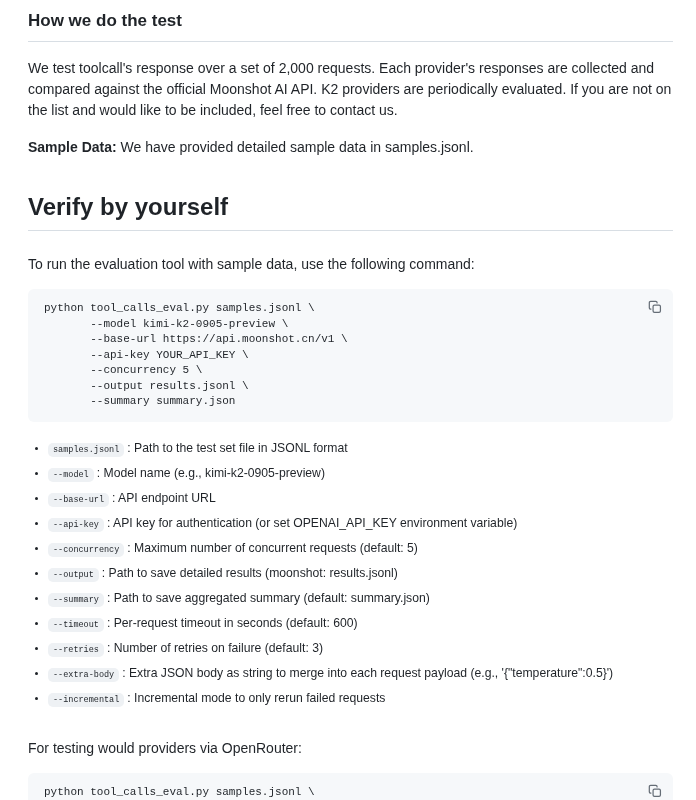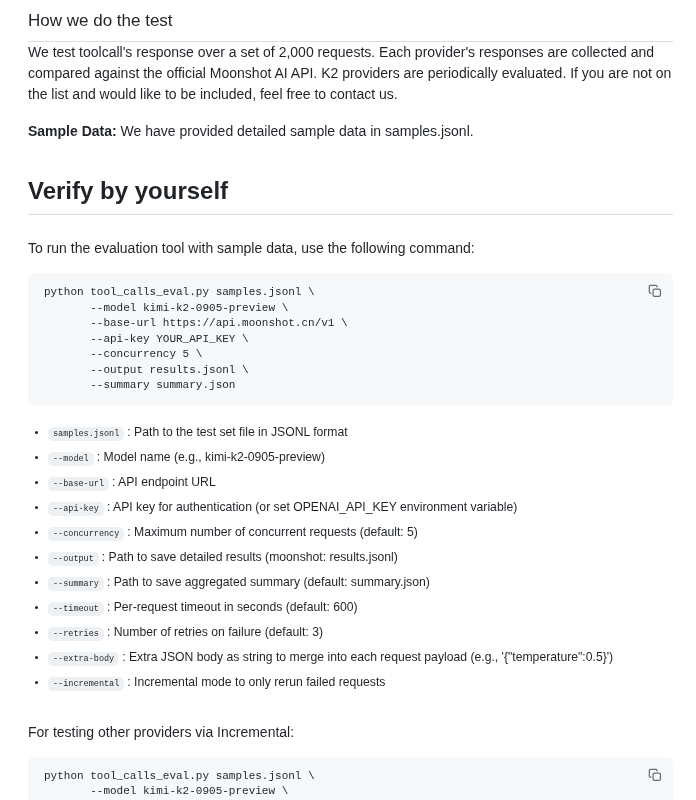--- a/index.html
+++ b/index.html
@@ -7,24 +7,25 @@
   body {
     width: 696px;
     min-height: 800px;
     font-family: "Liberation Sans", "DejaVu Sans", sans-serif;
     color: var(--text, #1f2328);
     padding: 10px 23px 20px 28px;
     -webkit-font-smoothing: antialiased;
   }
   .h-how {
     font-size: 17px;
-    font-weight: 400;
+    font-weight: 700;
     line-height: 1.3;
     padding-bottom: 9px;
     border-bottom: 1px solid var(--rule, #d8dee4);
+    margin-bottom: 16px;
   }
   .h-verify {
     font-size: 24px;
     font-weight: 600;
     line-height: 1.3;
     margin-top: 24px;
     padding-bottom: 8px;
     border-bottom: 1px solid var(--rule, #d8dee4);
     margin-bottom: 16px;
   }
@@ -126,21 +127,21 @@
     <li><code class="chip">--api-key</code><span class="flag-desc">: API key for authentication (or set OPENAI_API_KEY environment variable)</span></li>
     <li><code class="chip">--concurrency</code><span class="flag-desc">: Maximum number of concurrent requests (default: 5)</span></li>
     <li><code class="chip">--output</code><span class="flag-desc">: Path to save detailed results (moonshot: results.jsonl)</span></li>
     <li><code class="chip">--summary</code><span class="flag-desc">: Path to save aggregated summary (default: summary.json)</span></li>
     <li><code class="chip">--timeout</code><span class="flag-desc">: Per-request timeout in seconds (default: 600)</span></li>
     <li><code class="chip">--retries</code><span class="flag-desc">: Number of retries on failure (default: 3)</span></li>
     <li><code class="chip">--extra-body</code><span class="flag-desc">: Extra JSON body as string to merge into each request payload (e.g., '{"temperature":0.5}')</span></li>
     <li><code class="chip">--incremental</code><span class="flag-desc">: Incremental mode to only rerun failed requests</span></li>
   </ul>
 
-  <p class="body-text pre-code">For testing other providers via Incremental:</p>
+  <p class="body-text pre-code">For testing would providers via OpenRouter:</p>
 
   <div class="codeblock">
     <pre>python tool_calls_eval.py samples.jsonl \
        --model kimi-k2-0905-preview \
        --base-url https://openrouter.ai/api/v1 \
        --api-key YOUR_OPENROUTER_API_KEY \
        --concurrency 5 \
        --extra-body '{"provider": {"only": ["YOUR_DESIGNATED_PROVIDER"]}}'</pre>
     <button class="copy-btn">
       <span style="display:flex;">

